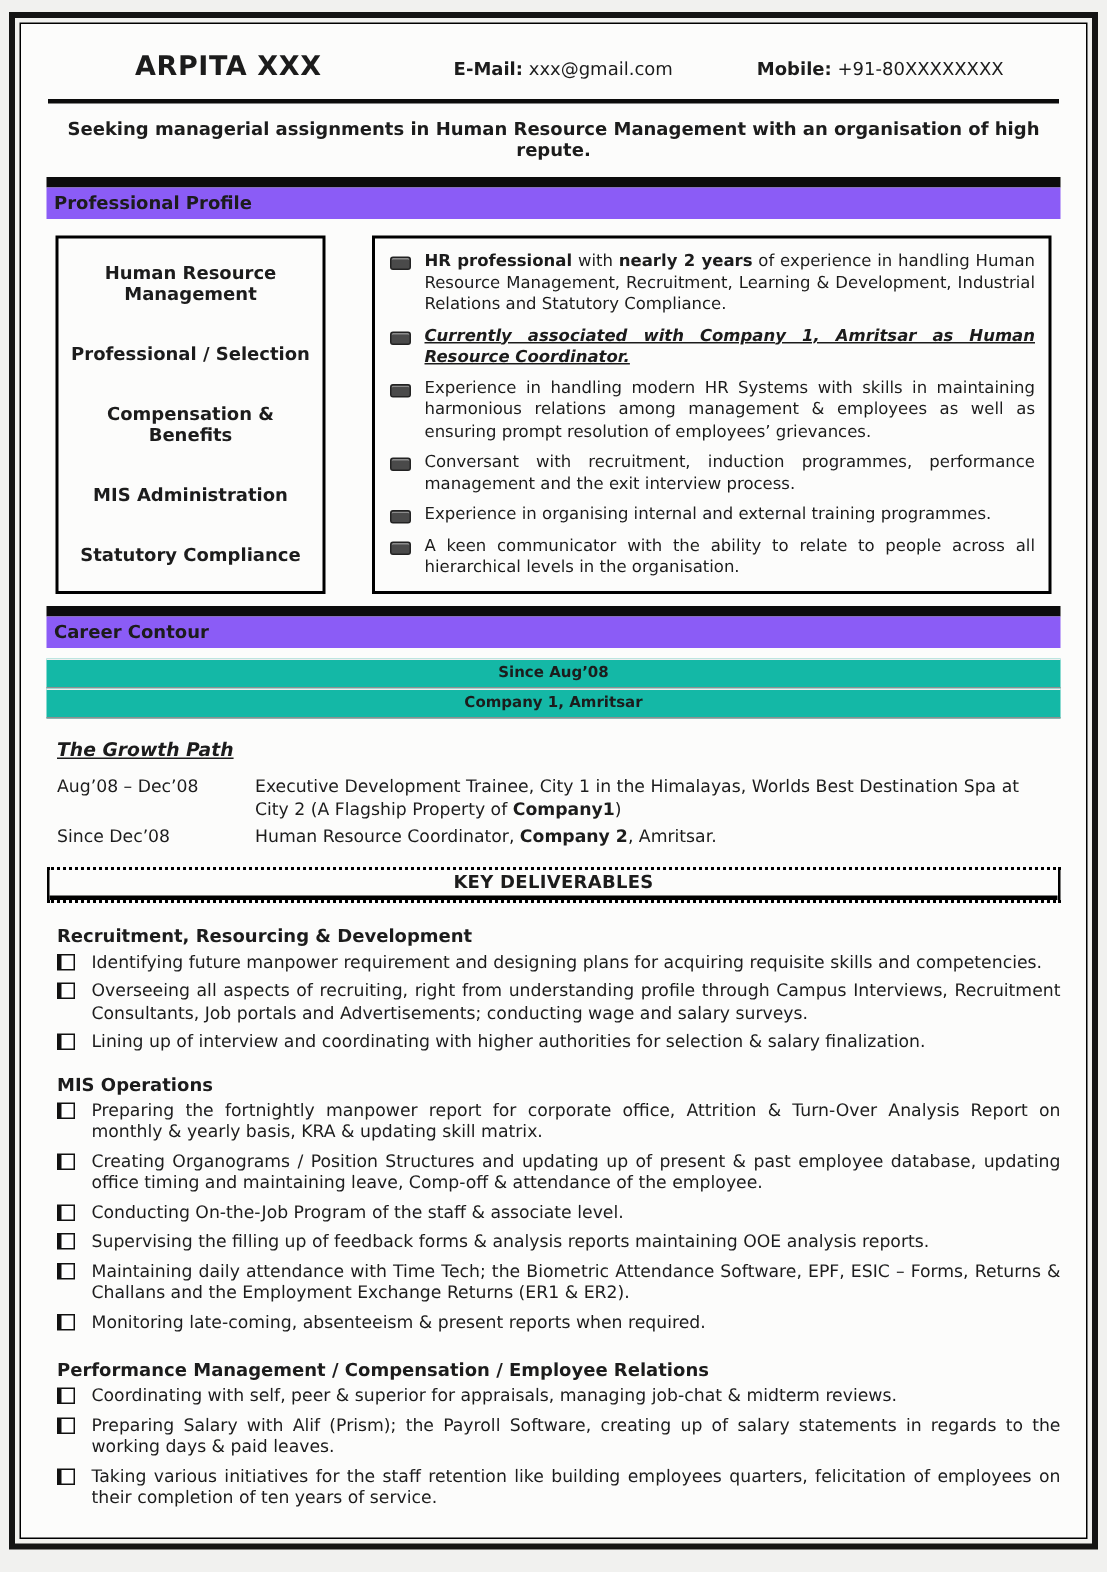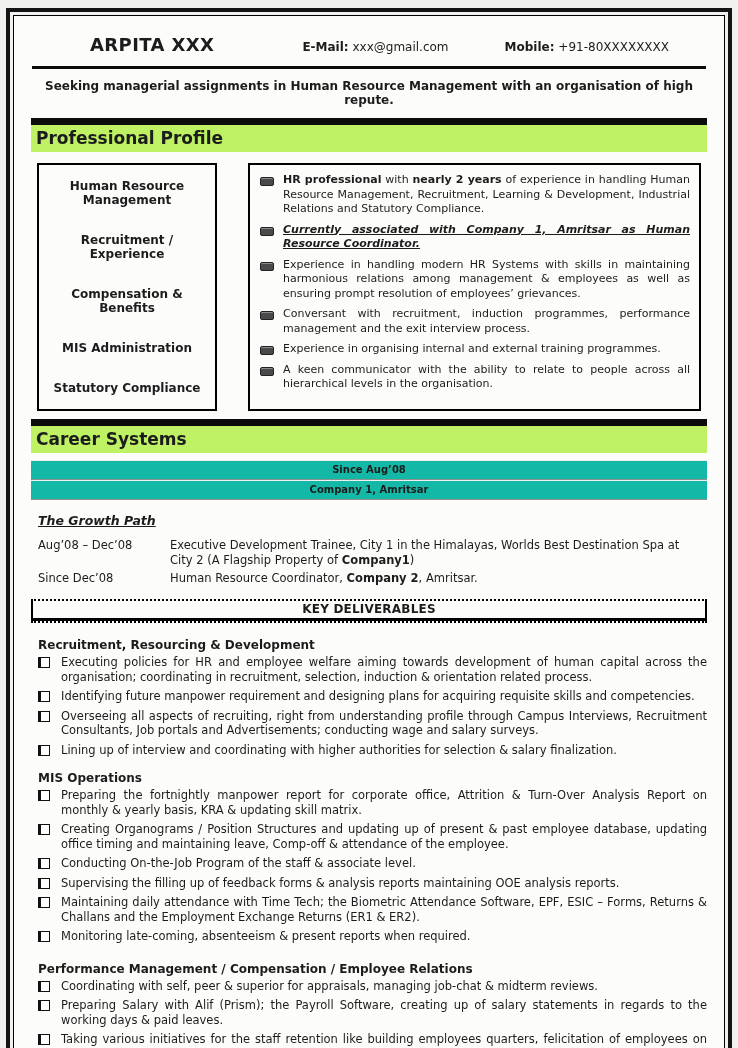--- a/index.html
+++ b/index.html
@@ -27,21 +27,21 @@
   .hdr .name{margin-left:60px;font-size:18px;font-weight:bold;letter-spacing:.4px;}
   .hdr .contact{font-size:12px;}
   .hdr .email{margin-left:88px;}
   .hdr .mobile{margin-left:56px;}
   .hdr .lbl{font-weight:bold;}
   .rule{height:3px;background:#0c0c0c;margin:7px 2px 0 2px;}
   .objective{text-align:center;font-weight:bold;font-size:12px;margin:10px 6px 11px 6px;}
 
   
   .sec-black{height:7px;background:#0c0c0c;margin:0 1px;}
-  .sec-gray{background:#bef264;font-weight:bold;font-size:17px;padding:3px 5px 4px 5px;margin:0 1px;}
+  .sec-gray{background:#8b5cf6;font-weight:bold;font-size:12px;padding:3px 5px 4px 5px;margin:0 1px;}
 
   
   .profile-wrap{display:flex;gap:31px;margin:11px 7px 8px 7px;}
   .skills-box{
     flex:0 0 180px;border:2px solid #000;box-sizing:border-box;
     display:flex;flex-direction:column;justify-content:center;gap:26px;
     text-align:center;font-weight:bold;font-size:12px;padding:14px 6px;
   }
   .bullets-box{flex:1;border:2px solid #000;box-sizing:border-box;padding:8px 9px 8px 8px;}
   .pb-row{display:flex;margin:0 0 6px 0;font-size:11px;line-height:14.5px;}
@@ -89,21 +89,21 @@
   <div class="rule"></div>
 
   <div class="objective">Seeking managerial assignments in Human Resource Management with an organisation of high repute.</div>
 
   <div class="sec-black"></div>
   <div class="sec-gray">Professional Profile</div>
 
   <div class="profile-wrap">
     <div class="skills-box">
       <div>Human Resource Management</div>
-      <div>Recruitment / Experience</div>
+      <div>Professional / Selection</div>
       <div>Compensation &amp; Benefits</div>
       <div>MIS Administration</div>
       <div>Statutory Compliance</div>
     </div>
     <div class="bullets-box">
       <div class="pb-row">
           <span class="tape"></span>
           <span class="pb-text"><span class="b">HR professional</span><span> with </span><span class="b">nearly 2 years</span><span> of experience in handling Human Resource Management, Recruitment, Learning &amp; Development, Industrial Relations and Statutory Compliance.</span></span>
         </div>
       <div class="pb-row">
@@ -123,21 +123,21 @@
           <span class="pb-text"><span>Experience in organising internal and external training programmes.</span></span>
         </div>
       <div class="pb-row">
           <span class="tape"></span>
           <span class="pb-text"><span>A keen communicator with the ability to relate to people across all hierarchical levels in the organisation.</span></span>
         </div>
     </div>
   </div>
 
   <div class="sec-black"></div>
-  <div class="sec-gray">Career Systems</div>
+  <div class="sec-gray">Career Contour</div>
 
   <div class="cbar first">Since Aug’08</div>
   <div class="cbar">Company 1, Amritsar</div>
 
   <div class="growth-title">The Growth Path</div>
 
   <div class="grow-row">
     <span class="period">Aug’08 – Dec’08</span>
     <span class="desc"><span>Executive Development Trainee, City 1 in the Himalayas, Worlds Best Destination Spa at City 2 (A Flagship Property of </span><span class="b">Company1</span><span>)</span></span>
   </div>
@@ -147,24 +147,20 @@
   </div>
 
   <div class="kd">
     <div class="kd-inner">KEY DELIVERABLES</div>
   </div>
 
   <div class="grp">
     <div class="grp-head first">Recruitment, Resourcing &amp; Development</div>
     <div class="d-row">
         <span class="chk"></span>
-        <span class="d-text">Executing policies for HR and employee welfare aiming towards development of human capital across the organisation; coordinating in recruitment, selection, induction &amp; orientation related process.</span>
-      </div>
-    <div class="d-row">
-        <span class="chk"></span>
         <span class="d-text">Identifying future manpower requirement and designing plans for acquiring requisite skills and competencies.</span>
       </div>
     <div class="d-row">
         <span class="chk"></span>
         <span class="d-text">Overseeing all aspects of recruiting, right from understanding profile through Campus Interviews, Recruitment Consultants, Job portals and Advertisements; conducting wage and salary surveys.</span>
       </div>
     <div class="d-row">
         <span class="chk"></span>
         <span class="d-text">Lining up of interview and coordinating with higher authorities for selection &amp; salary finalization.</span>
       </div>

